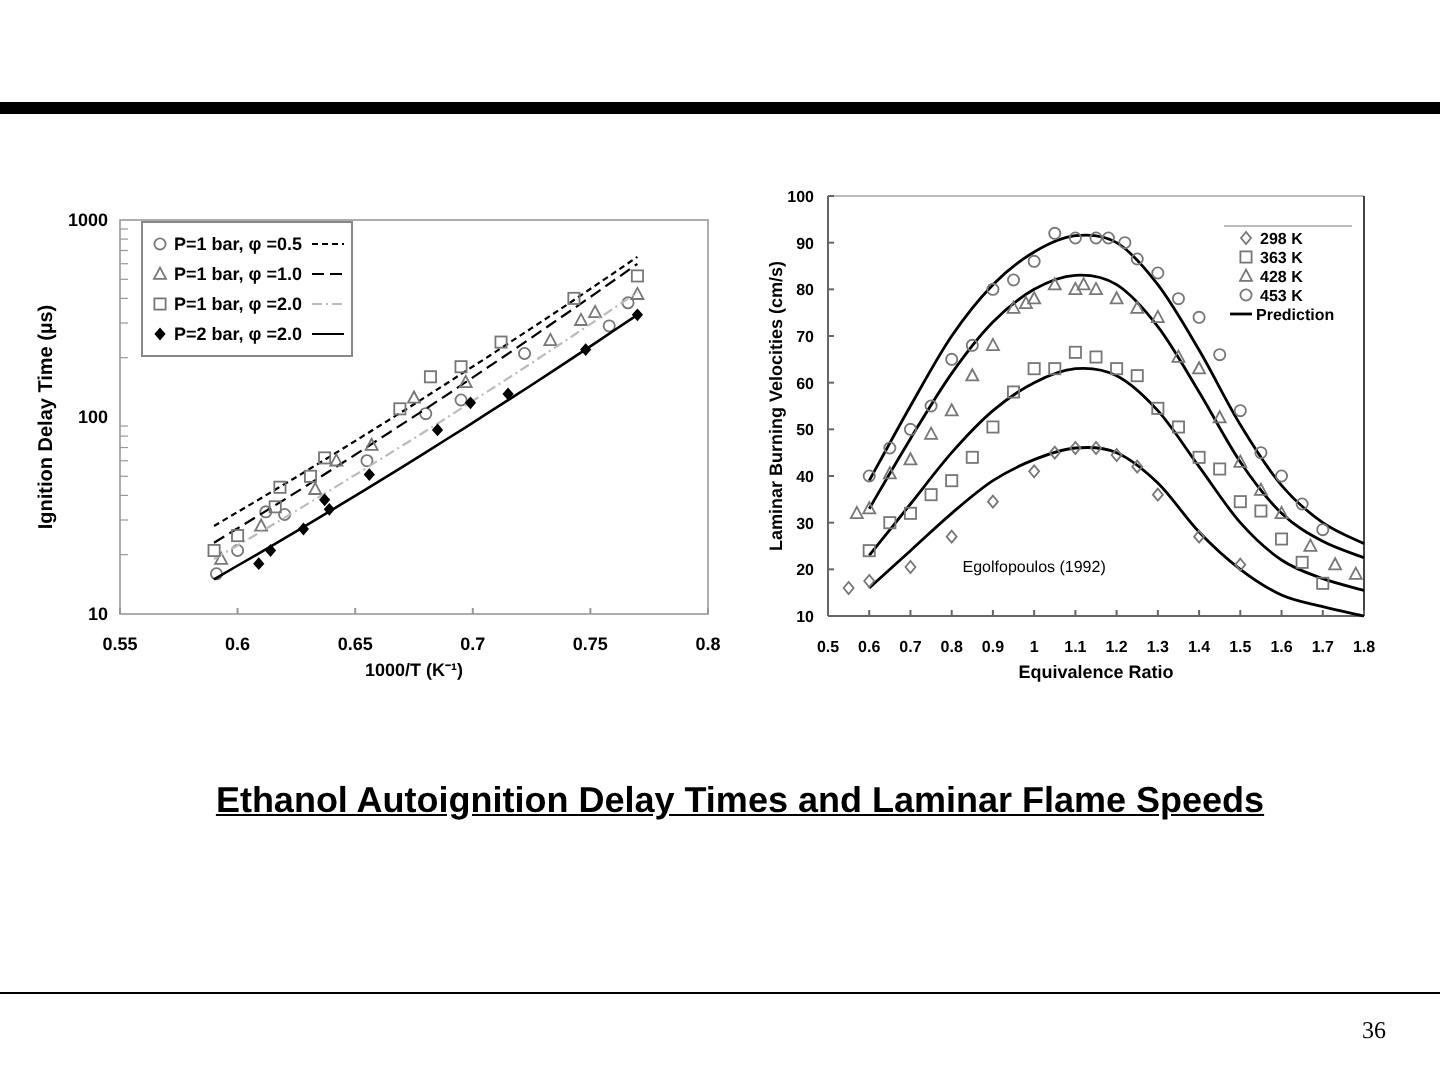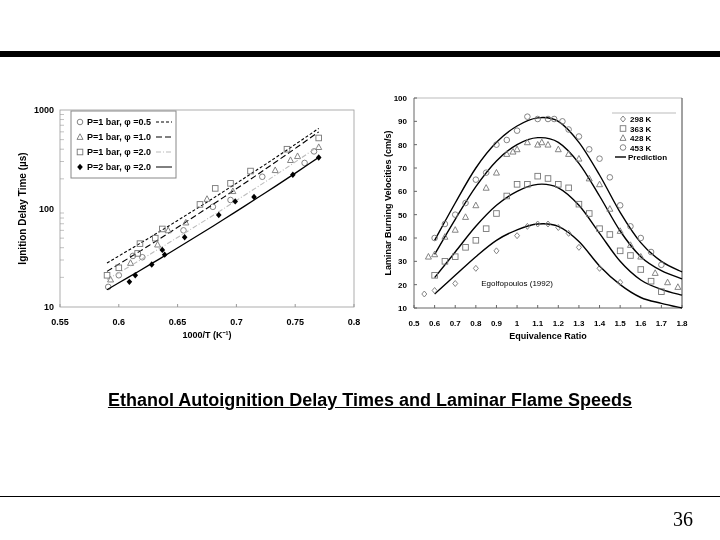--- a/index.html
+++ b/index.html
@@ -1,19 +1,19 @@
 <!DOCTYPE html>
 <html><head>
 <meta charset="utf-8">
 <style>
   html,body{margin:0;padding:0;background:#fff;}
   body{width:720px;height:540px;position:relative;overflow:hidden;font-family:"Liberation Sans",sans-serif;color:#000;}
   .top-rule{position:absolute;left:0;top:51px;width:720px;height:6px;background:#000;}
   .bottom-rule{position:absolute;left:0;top:496px;width:720px;height:1px;background:#000;}
-  .page-num{position:absolute;right:27px;top:508px;font-family:"Liberation Serif",serif;font-size:20px;}
+  .page-num{position:absolute;right:27px;top:508px;font-family:"Liberation Serif",serif;font-size:12px;}
   .title{position:absolute;left:0;width:740px;top:390px;text-align:center;font-size:18px;font-weight:bold;text-decoration:underline;}
   svg{position:absolute;left:0;top:0;}
   svg text{font-family:"Liberation Sans",sans-serif;}
 </style>
 </head>
 <body>
 
 <div class="top-rule"></div>
 
 <svg id="charts" width="720" height="540">

